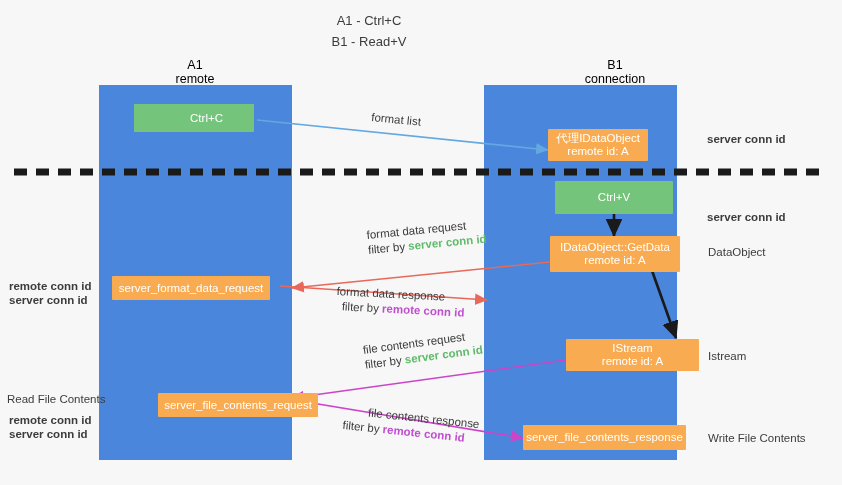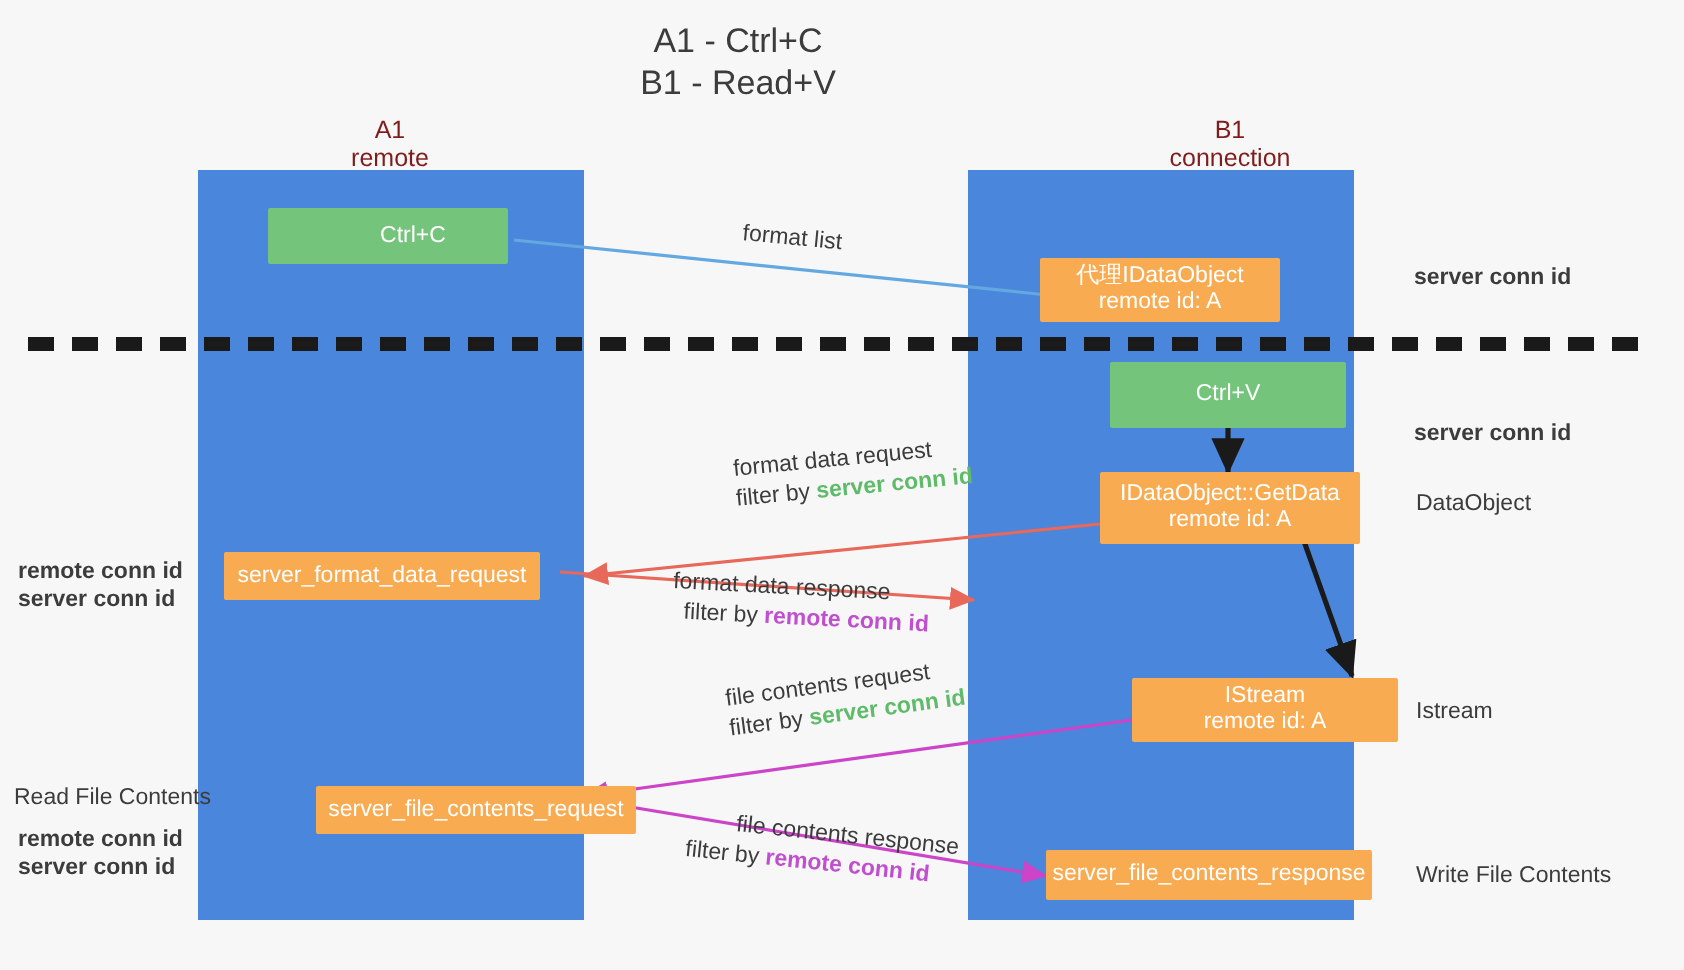--- a/index.html
+++ b/index.html
@@ -23,32 +23,32 @@
     height: 485px;
     pointer-events: none;
   }
   .lane {
     position: absolute;
     background: #4a86db;
   }
   .lane-title {
     position: absolute;
     text-align: center;
-    color: #7f1d1d;
+    color: #000000;
     font-size: 12.5px;
     line-height: 14px;
   }
   .title-block {
     position: absolute;
     left: 0;
     top: 10px;
     width: 738px;
     text-align: center;
     color: #3c3c3c;
-    font-size: 17px;
+    font-size: 13px;
     line-height: 21px;
   }
   .node {
     position: absolute;
     box-sizing: border-box;
     color: #ffffff;
     font-size: 11.5px;
     line-height: 13px;
     display: flex;
     flex-direction: column;
@@ -138,21 +138,21 @@
 
     <line x1="282" y1="398" x2="523" y2="438" stroke="#cc44c8" stroke-width="1.6" marker-end="url(#ah-magenta)"></line>
 
     <line x1="14" y1="172" x2="828" y2="172" stroke="#1a1a1a" stroke-width="7" stroke-dasharray="13 9" stroke-linecap="butt"></line>
   </svg>
 
   <div class="node green" style="left:134px; top:104px; width:120px; height:28px;padding-left:25px;">
     <div>Ctrl+C</div>
   </div>
 
-  <div class="node orange" style="left:520px; top:129px; width:120px; height:32px;">
+  <div class="node orange" style="left:548px; top:129px; width:100px; height:32px;">
     <div>代理IDataObject</div>
     <div class="l2">remote id: A</div>
   </div>
 
   <div class="node green" style="left:555px; top:181px; width:118px; height:33px;">
     <div>Ctrl+V</div>
   </div>
 
   <div class="node orange" style="left:550px; top:236px; width:130px; height:36px;text-align:center;">
     <div>IDataObject::GetData</div>

